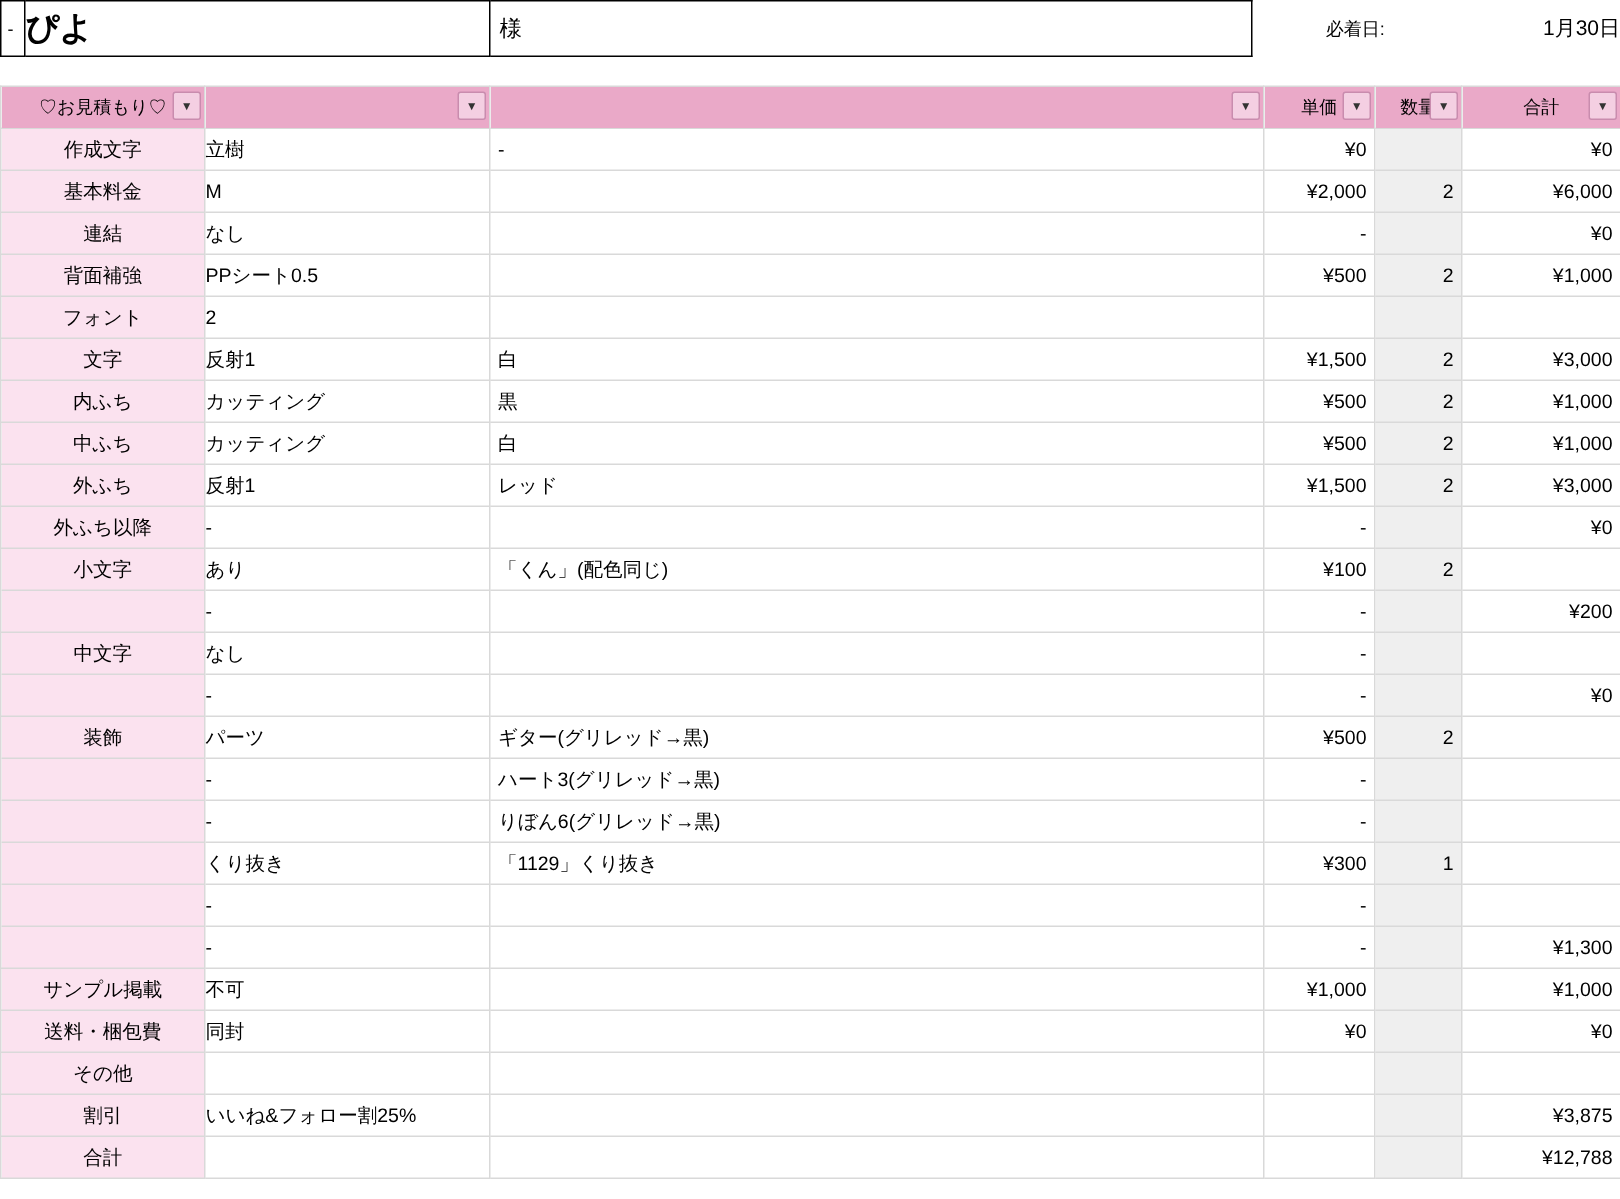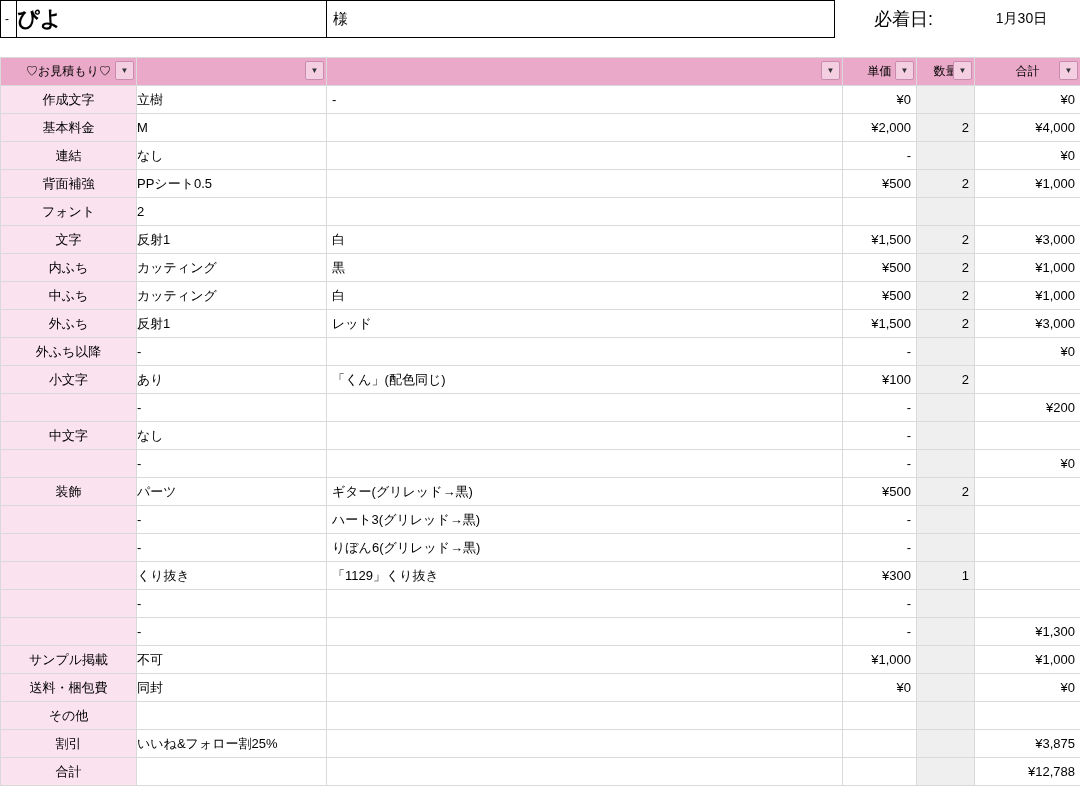--- a/index.html
+++ b/index.html
@@ -59,27 +59,27 @@
     padding-left: 6px;
     font-size: 15px;
   }
   .hdr-spacer {
     border: none !important;
     background: #ffffff;
   }
   .hdr-due-label {
     background: #f7d6e6;
     text-align: center;
-    font-size: 18px;
+    font-size: 12px;
     border: 1px solid #ffffff !important;
     margin-top: 16px;
   }
   .hdr-due-value {
     background: #fce8f1;
-    text-align: center;
+    text-align: right;
     font-size: 14px;
     border: 1px solid #ffffff !important;
   }
 
   
   .grid {
     width: 1080px;
     border-left: 1px solid #000;
   }
   .grid td {
@@ -217,21 +217,21 @@
           <td class="num">¥0</td>
           <td class="qty"></td>
           <td class="tot">¥0</td>
         </tr>
         <tr>
           <td class="lab">基本料金</td>
           <td class="cellb">M</td>
           <td class="cellc"></td>
           <td class="num">¥2,000</td>
           <td class="qty">2</td>
-          <td class="tot">¥4,000</td>
+          <td class="tot">¥6,000</td>
         </tr>
         <tr>
           <td class="lab">連結</td>
           <td class="cellb">なし</td>
           <td class="cellc"></td>
           <td class="num">-</td>
           <td class="qty"></td>
           <td class="tot">¥0</td>
         </tr>
         <tr>

